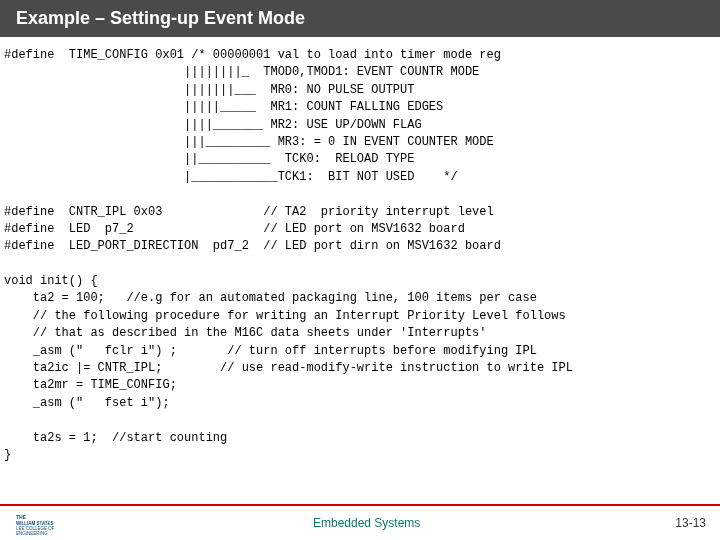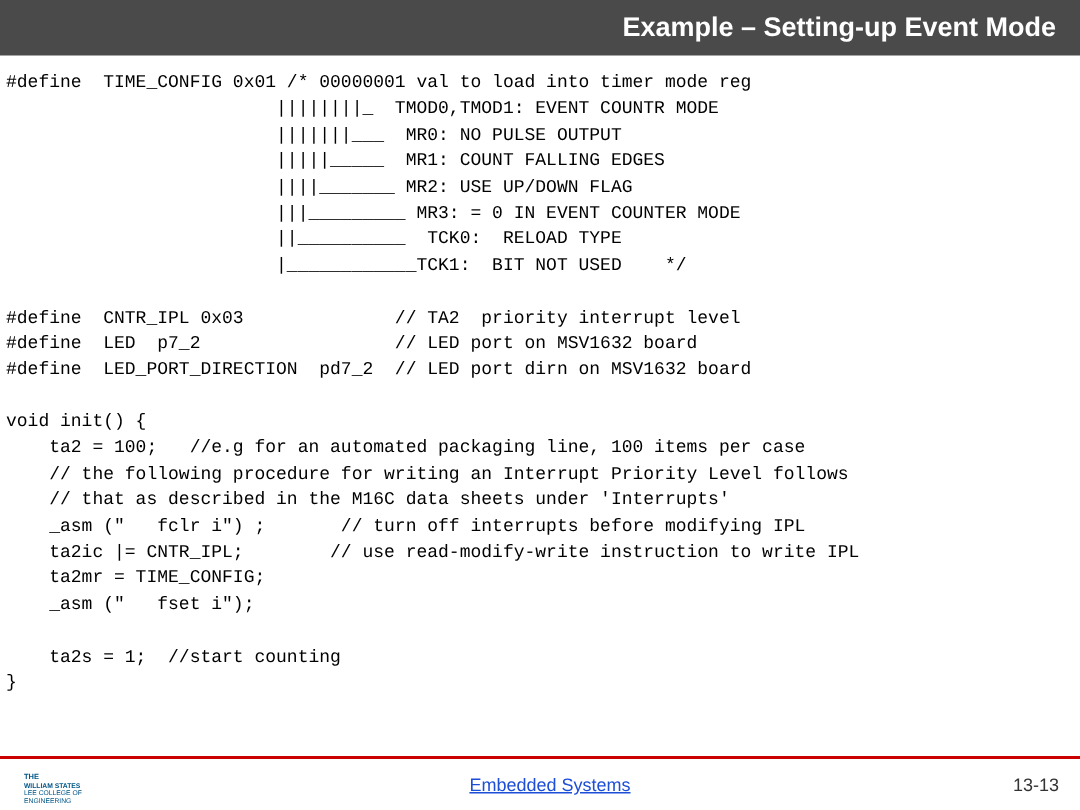--- a/index.html
+++ b/index.html
@@ -9,21 +9,20 @@
       background: #fff;
       font-family: Arial, sans-serif;
       overflow: hidden;
     }
     .header {
       background: #4a4a4a;
       color: #fff;
       padding: 8px 16px;
       font-size: 18px;
       font-weight: bold;
-      text-align: right;
     }
     .content {
       padding: 10px 4px;
       font-family: 'Courier New', Courier, monospace;
       font-size: 12px;
       line-height: 1.45;
       color: #000;
     }
     .code-block {
       white-space: pre;
@@ -44,22 +43,21 @@
       justify-content: space-between;
       padding: 0 14px;
     }
     .footer-logo {
       display: flex;
       align-items: center;
       gap: 6px;
     }
     .footer-center {
       font-size: 12px;
-      color: #1d4ed8;
-      text-decoration: underline;
+      color: #0f766e;
     }
     .footer-right {
       font-size: 12px;
       color: #333;
     }
   </style>
 </head>
 <body>
 
 <div class="header">

